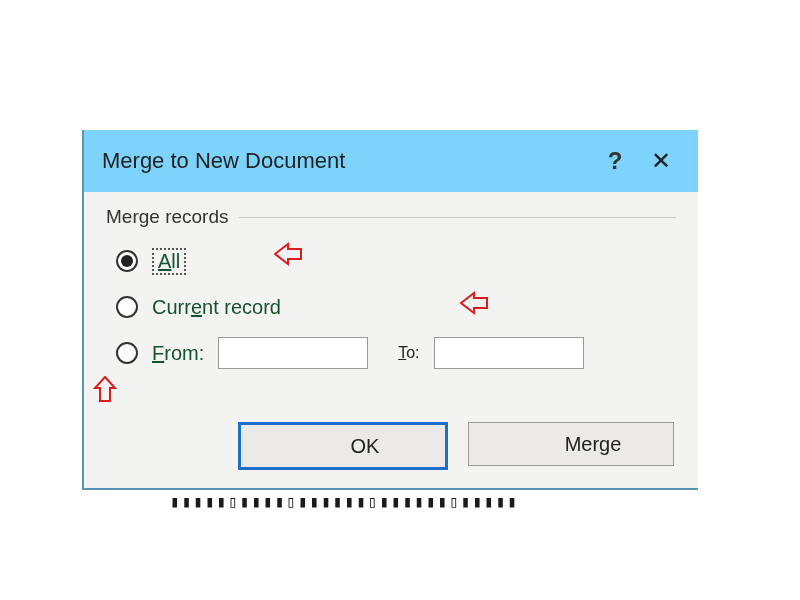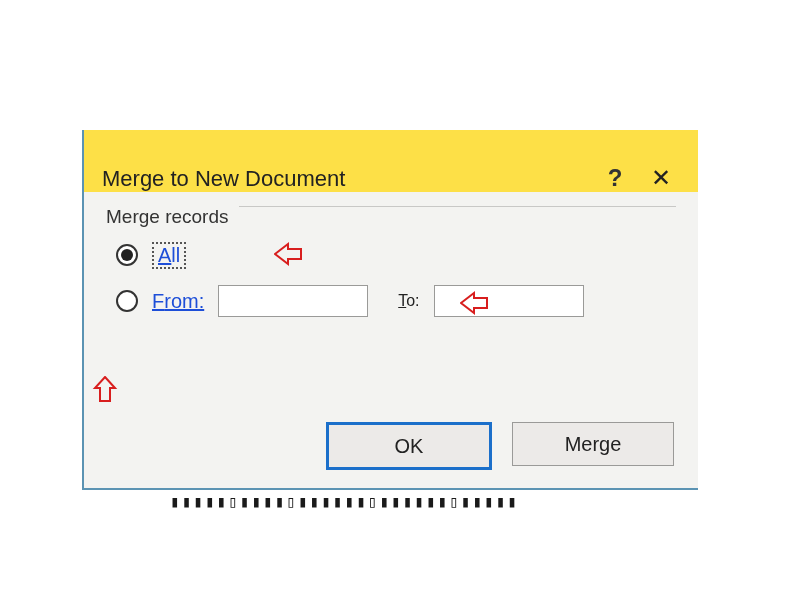--- a/index.html
+++ b/index.html
@@ -19,24 +19,24 @@
     top: 130px;
     width: 616px;
     height: 360px;
     background: #f3f3f1;
     border-left: 2px solid #5b93b3;
     border-bottom: 2px solid #5b93b3;
     box-sizing: border-box;
   }
 
   .titlebar {
-    background: #fde047;
+    background: #7dd3fc;
     height: 62px;
     display: flex;
-    align-items: flex-end;
+    align-items: center;
     padding: 0 14px 0 18px;
   }
   .titlebar .title {
     flex: 1;
     font-size: 22px;
     color: #222;
   }
   .titlebar .help {
     width: 46px;
     text-align: center;
@@ -51,22 +51,22 @@
     font-weight: 300;
     color: #222;
   }
 
   .body {
     padding: 14px 22px 12px 22px;
   }
 
   .group-label-row {
     display: flex;
-    align-items: flex-start;
-    margin-bottom: 4px;
+    align-items: center;
+    margin-bottom: 10px;
   }
   .group-label {
     font-size: 19px;
     color: #333;
     margin-right: 10px;
   }
   .group-rule {
     flex: 1;
     height: 1px;
     background: #c8c8c6;
@@ -95,22 +95,21 @@
     left: 3px;
     top: 3px;
     width: 12px;
     height: 12px;
     border-radius: 50%;
     background: #222;
   }
 
   .radio-label {
     font-size: 20px;
-    color: #1d4ed8;
-    text-decoration: underline;
+    color: #14532d;
   }
   .focusbox {
     display: inline-block;
     padding: 0 4px;
     border: 2px dotted #555;
   }
 
   .u { text-decoration: underline; }
 
   .inp {
@@ -137,20 +136,21 @@
   .btn {
     width: 160px;
     height: 42px;
     background: #eceae8;
     border: 1px solid #9a9a98;
     font-size: 20px;
     color: #222;
     display: flex;
     align-items: center;
     justify-content: center;
+    padding-left: 44px;
   }
   .btn.default {
     border: 3px solid #1b6fca;
   }
 
   
   .arrow {
     position: absolute;
     width: 28px;
     height: 26px;
@@ -194,20 +194,24 @@
       <div class="group-rule"></div>
     </div>
 
     <div class="radio-row">
       <div class="radio selected"></div>
       <span class="radio-label">
         <span class="focusbox"><span></span><span class="u">A</span><span>ll</span></span>
       </span>
     </div>
 
+    <div class="radio-row">
+      <div class="radio"></div>
+      <span class="radio-label"><span>Curr</span><span class="u">e</span><span>nt record</span></span>
+    </div>
 
     <div class="radio-row">
       <div class="radio"></div>
       <span class="radio-label"><span></span><span class="u">F</span><span>rom:</span></span>
       <input class="inp" style="margin-left: 14px;" value="">
       <span class="to-label"><span></span><span class="u">T</span><span>o:</span></span>
       <input class="inp" value="" style="">
     </div>
 
   </div>

